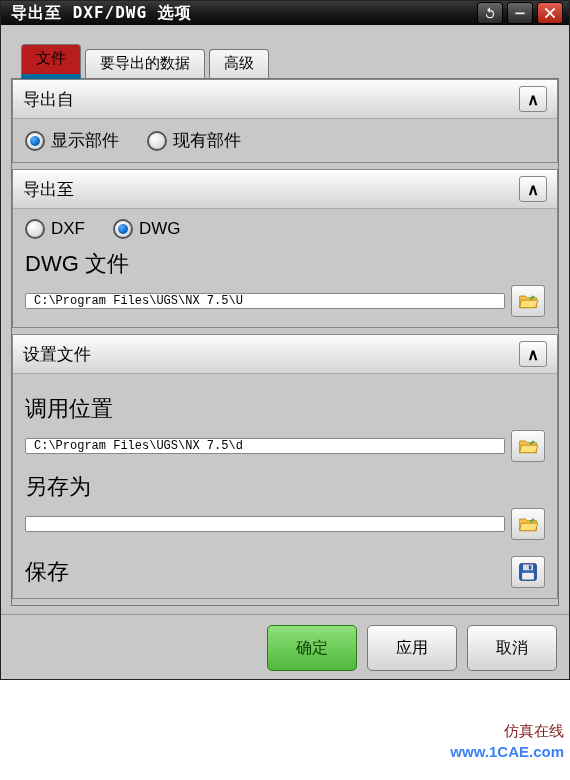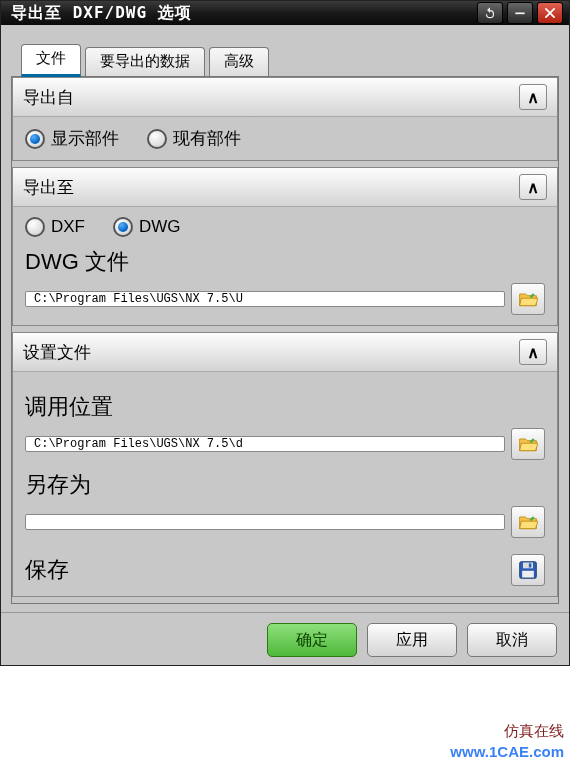--- a/index.html
+++ b/index.html
@@ -55,22 +55,22 @@
     border: 1px solid #777;
     border-bottom: none;
     border-radius: 4px 4px 0 0;
     margin-right: 4px;
     background: linear-gradient(to bottom,#f8f8f8,#ddd);
     font-size: 15px;
     position: relative;
     top: 1px;
   }
   .tab.active {
-    background: #ffffff;
-    border-bottom: 3px solid #0369a1;
+    background: #b91c1c;
+    border-bottom: 5px solid #0369a1;
     z-index: 2;
   }
   .tab-panel {
     border: 1px solid #777;
     padding: 0;
     background: #c8c8c8;
     position: relative;
     z-index: 1;
   }
 
@@ -142,21 +142,21 @@
   .footer {
     display:flex;
     justify-content: flex-end;
     gap: 10px;
     padding: 10px 12px 8px;
     background: #c8c8c8;
     border-top: 1px solid #999;
   }
   .btn {
     min-width: 90px;
-    height: 34px;
+    height: 46px;
     border-radius: 5px;
     border: 1px solid #777;
     background: linear-gradient(to bottom,#fdfdfd,#d4d4d4);
     font-size: 16px;
     display:flex; align-items:center; justify-content:center;
     padding: 0 14px;
   }
   .btn.primary {
     background: linear-gradient(to bottom,#8ee07a,#4fb83c);
     border-color:#2a7a18;

